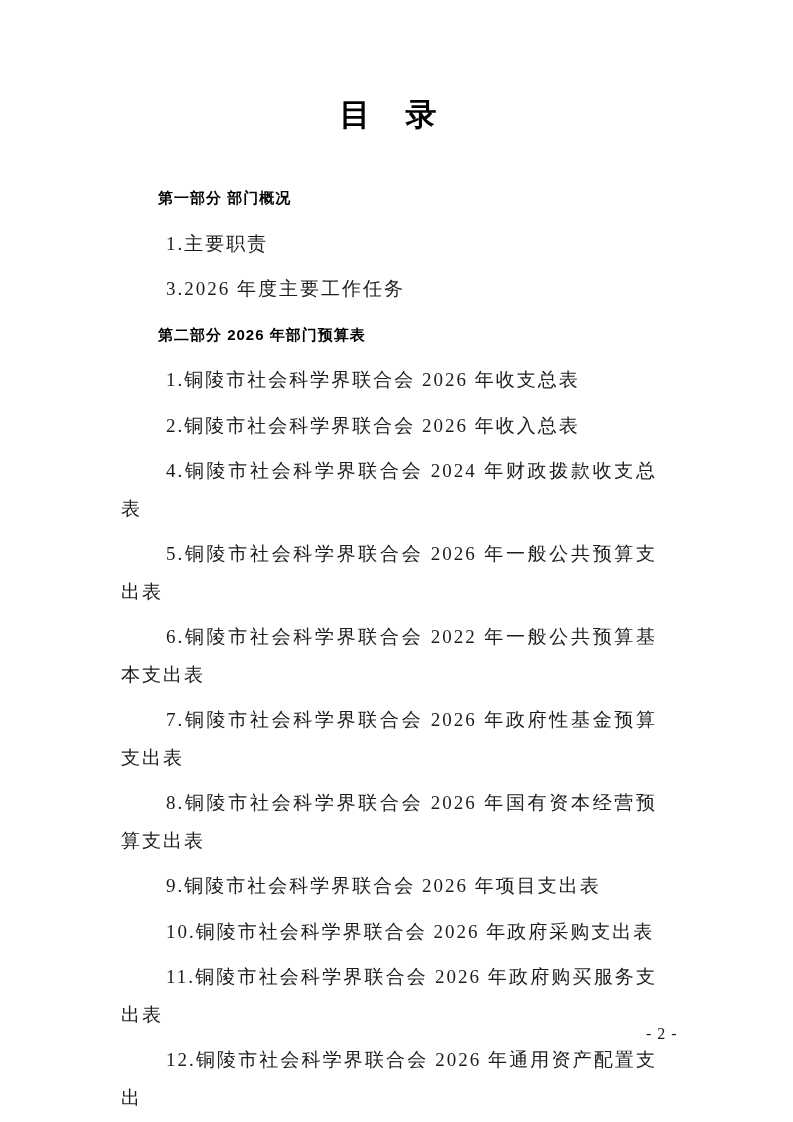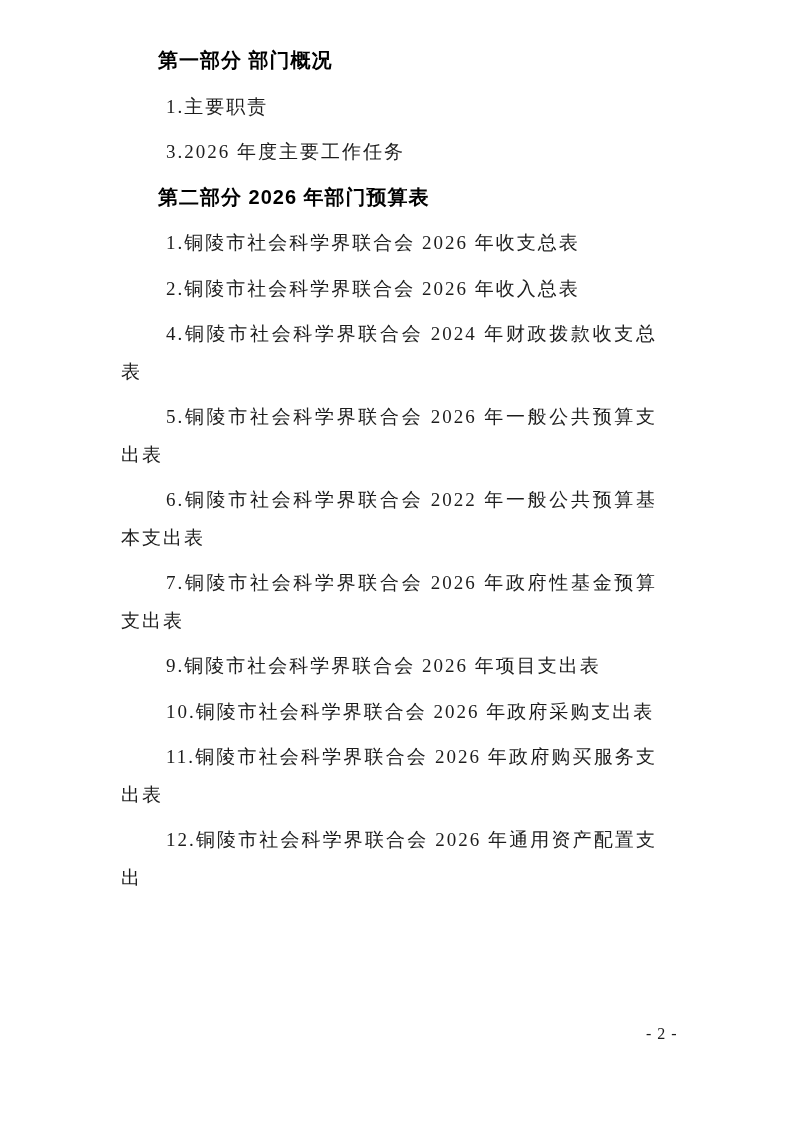--- a/index.html
+++ b/index.html
@@ -25,21 +25,21 @@
     font-weight: bold;
     font-size: 31px;
     line-height: 44px;
     letter-spacing: 2px;
     color: #000000;
   }
   .toc-heading {
     margin: 0;
     font-family: "Liberation Sans", "DejaVu Sans", sans-serif;
     font-weight: bold;
-    font-size: 20px;
+    font-size: 15px;
     line-height: 37.5px;
     letter-spacing: 1px;
     text-indent: 45px;
     color: #000000;
   }
   .toc-heading.first { margin-top: 42px; }
   .toc-item {
     margin: 8px;
     font-family: "Liberation Serif", "DejaVu Serif", serif;
     font-size: 19px;
@@ -59,34 +59,36 @@
     letter-spacing: 1px;
     color: #1c1c1c;
   }
 </style>
 </head>
 <body>
 
 <div class="page">
   <div class="content">
 
+    <h1 class="doc-title">目　录</h1>
 
     <h2 class="toc-heading first">第一部分 部门概况</h2>
 
     <p class="toc-item">1.主要职责</p>
     <p class="toc-item">3.2026 年度主要工作任务</p>
 
     <h2 class="toc-heading">第二部分 2026 年部门预算表</h2>
 
     <p class="toc-item">1.铜陵市社会科学界联合会 2026 年收支总表</p>
     <p class="toc-item">2.铜陵市社会科学界联合会 2026 年收入总表</p>
     <p class="toc-item">4.铜陵市社会科学界联合会 2024 年财政拨款收支总表</p>
     <p class="toc-item">5.铜陵市社会科学界联合会 2026 年一般公共预算支出表</p>
     <p class="toc-item">6.铜陵市社会科学界联合会 2022 年一般公共预算基本支出表</p>
     <p class="toc-item">7.铜陵市社会科学界联合会 2026 年政府性基金预算支出表</p>
+    <p class="toc-item">8.铜陵市社会科学界联合会 2026 年国有资本经营预算支出表</p>
     <p class="toc-item">9.铜陵市社会科学界联合会 2026 年项目支出表</p>
     <p class="toc-item">10.铜陵市社会科学界联合会 2026 年政府采购支出表</p>
     <p class="toc-item">11.铜陵市社会科学界联合会 2026 年政府购买服务支出表</p>
     <p class="toc-item">12.铜陵市社会科学界联合会 2026 年通用资产配置支出</p>
 
   </div>
 
   <div class="page-number">- 2 -</div>
 </div>
 

